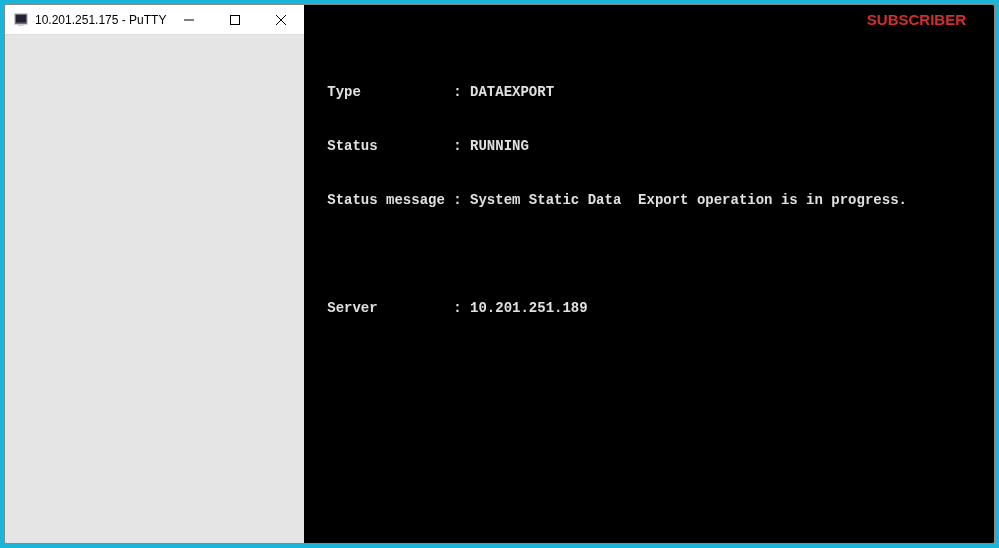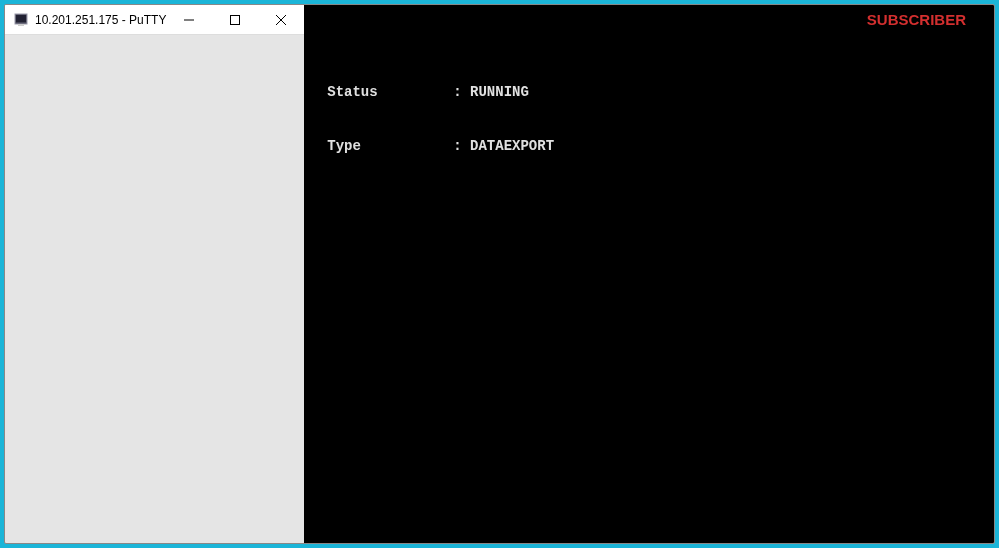--- a/index.html
+++ b/index.html
@@ -106,23 +106,25 @@
             <line x1="0" y1="0" x2="10" y2="10" stroke="#000" stroke-width="1"></line>
             <line x1="10" y1="0" x2="0" y2="10" stroke="#000" stroke-width="1"></line>
           </svg>
       </div>
     </div>
   </div>
 
   <div class="terminal">
     <div class="subscriber">SUBSCRIBER</div>
 
+    <div class="tline"><span>  Type           :</span><span> DATAEXPORT</span></div>
     <div class="tline"><span>  Status         :</span><span> RUNNING</span></div>
-    <div class="tline"><span>  Type           :</span><span> DATAEXPORT</span></div>
+    <div class="tline"><span>  Status message :</span><span> System Static Data  Export operation is in progress.</span></div>
     <div class="tline"></div>
+    <div class="tline"><span>  Server         :</span><span> 10.201.251.189</span></div>
     
     
     
     
     
     
     
     
     
     

